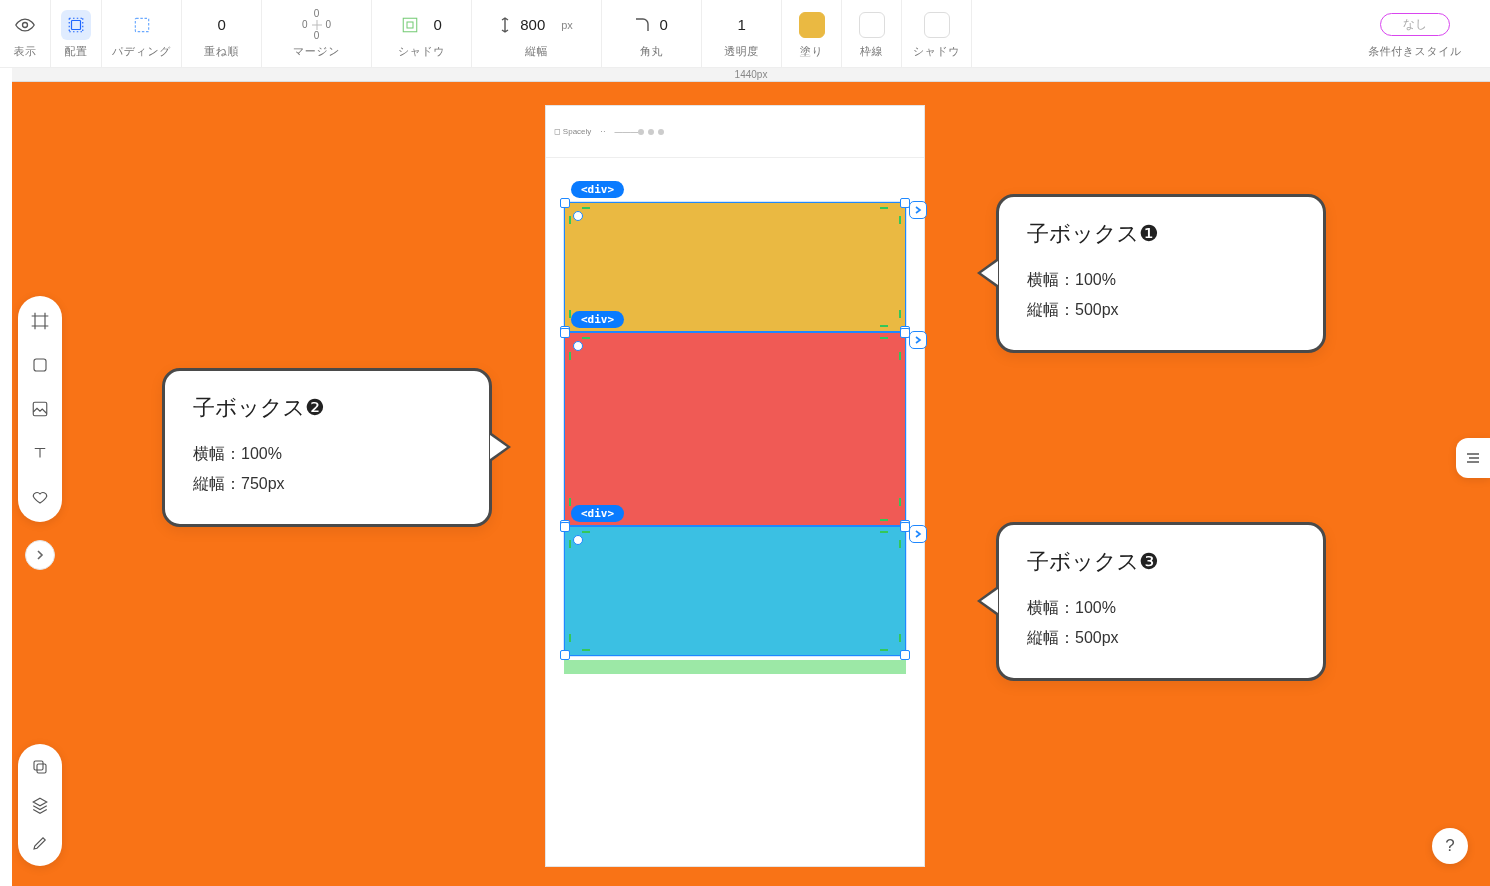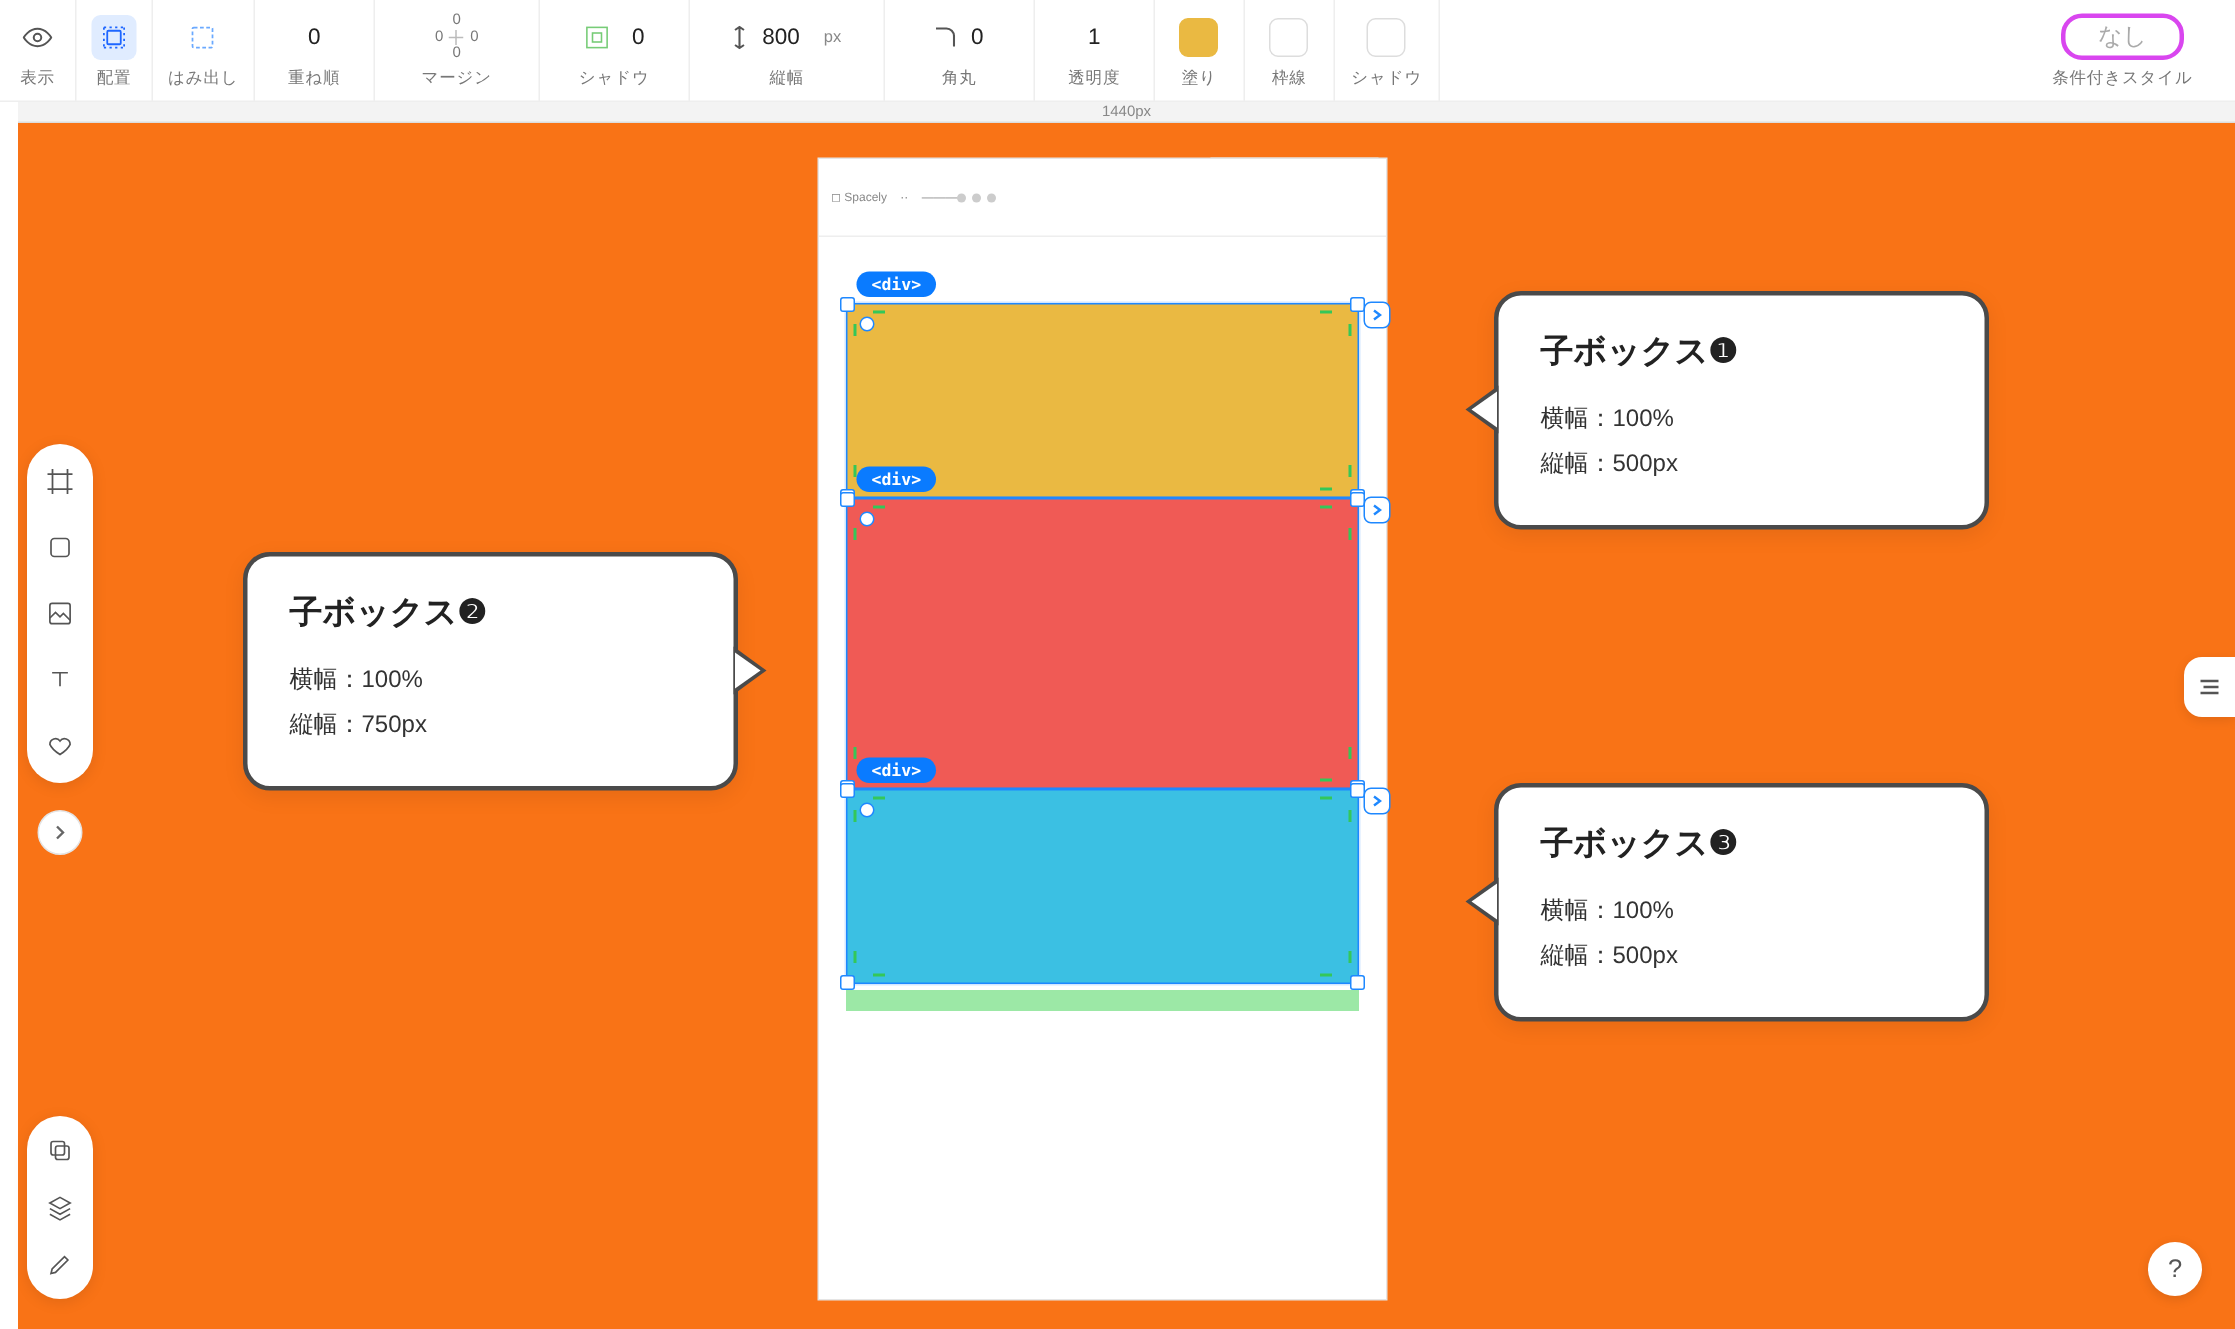--- a/index.html
+++ b/index.html
@@ -42,21 +42,21 @@
     display:flex; align-items:center; justify-content:center;
     cursor: pointer;
   }
   .icon-btn.selected { background:#e0ecff; }
   .margin-cross {
     display:grid; grid-template-columns: auto auto auto; grid-template-rows:auto auto auto;
     font-size:10px; color:#777; align-items:center; justify-items:center; gap:0 4px;
   }
   .swatch { width:26px; height:26px; border-radius:6px; border:1px solid #ddd; }
   .cond-pill {
-    border:3px solid #d946ef; border-radius: 14px; padding: 2px 22px; font-size:16px; color:#aaa;
+    border:1px solid #d946ef; border-radius: 14px; padding: 2px 22px; font-size:12px; color:#aaa;
   }
   .dim-row { display:flex; align-items:center; gap:10px; height:30px;}
 
   
   .stage-wrap { position:absolute; top:68px; left:12px; right:0; bottom:0; background:#f97316; }
   .ruler {
     height:14px; background:#f3f3f3; border-bottom:1px solid #ddd;
     font-size:10px; color:#888; display:flex; align-items:center; justify-content:center;
   }
   .canvas-area { position:absolute; top:14px; left:0; right:0; bottom:0; }
@@ -141,21 +141,21 @@
     position:absolute; left:796px; top:24px; width:110px; height:64px; background:#fff; box-shadow:0 0 0 1px #e5e5e5;
     font-size:5px; color:#999; padding:3px;
   }
 
   
   .callout {
     position:absolute; background:#fff; border:3px solid #4a4a4a; border-radius:18px;
     padding:22px 28px 24px; box-shadow:0 4px 14px rgba(0,0,0,.08);
     z-index:40;
   }
-  .callout h3 { font-size:22px; font-weight:700; color:#222; margin-bottom:16px;}
+  .callout h3 { font-size:22px; font-weight:400; color:#222; margin-bottom:16px;}
   .callout p  { font-size:16px; color:#333; line-height:1.9;}
   .callout .arrow {
     position:absolute; width:0;height:0; border-style:solid;
   }
   .callout.left .arrow  { right:-22px; top:50%; transform:translateY(-50%); border-width:16px 0 16px 22px; border-color:transparent transparent transparent #4a4a4a;}
   .callout.left .arrow::after{content:"";position:absolute;right:4px;top:-12px;border-style:solid;border-width:12px 0 12px 17px;border-color:transparent transparent transparent #fff;}
   .callout.right .arrow { left:-22px; top:50%; transform:translateY(-50%); border-width:16px 22px 16px 0; border-color:transparent #4a4a4a transparent transparent;}
   .callout.right .arrow::after{content:"";position:absolute;left:4px;top:-12px;border-style:solid;border-width:12px 17px 12px 0;border-color:transparent #fff transparent transparent;}
 
   svg { display:block; }
@@ -190,21 +190,21 @@
   </div>
 
   <div class="tool-group">
     <div class="tool-icons">
       <div class="icon-btn">
         <svg width="20" height="20" viewBox="0 0 24 24" fill="none" stroke="#6aa9ff" stroke-width="1.4" stroke-dasharray="3 2">
             <rect x="4" y="4" width="16" height="16" rx="1"></rect>
           </svg>
       </div>
     </div>
-    <div class="tool-label">はみ出し</div>
+    <div class="tool-label">パディング</div>
   </div>
 
   <div class="tool-group" style="min-width:80px">
     <div class="tool-icons">
         <span class="tool-value">0</span>
       </div>
     <div class="tool-label">重ね順</div>
   </div>
 
   <div class="tool-group" style="min-width:110px">

